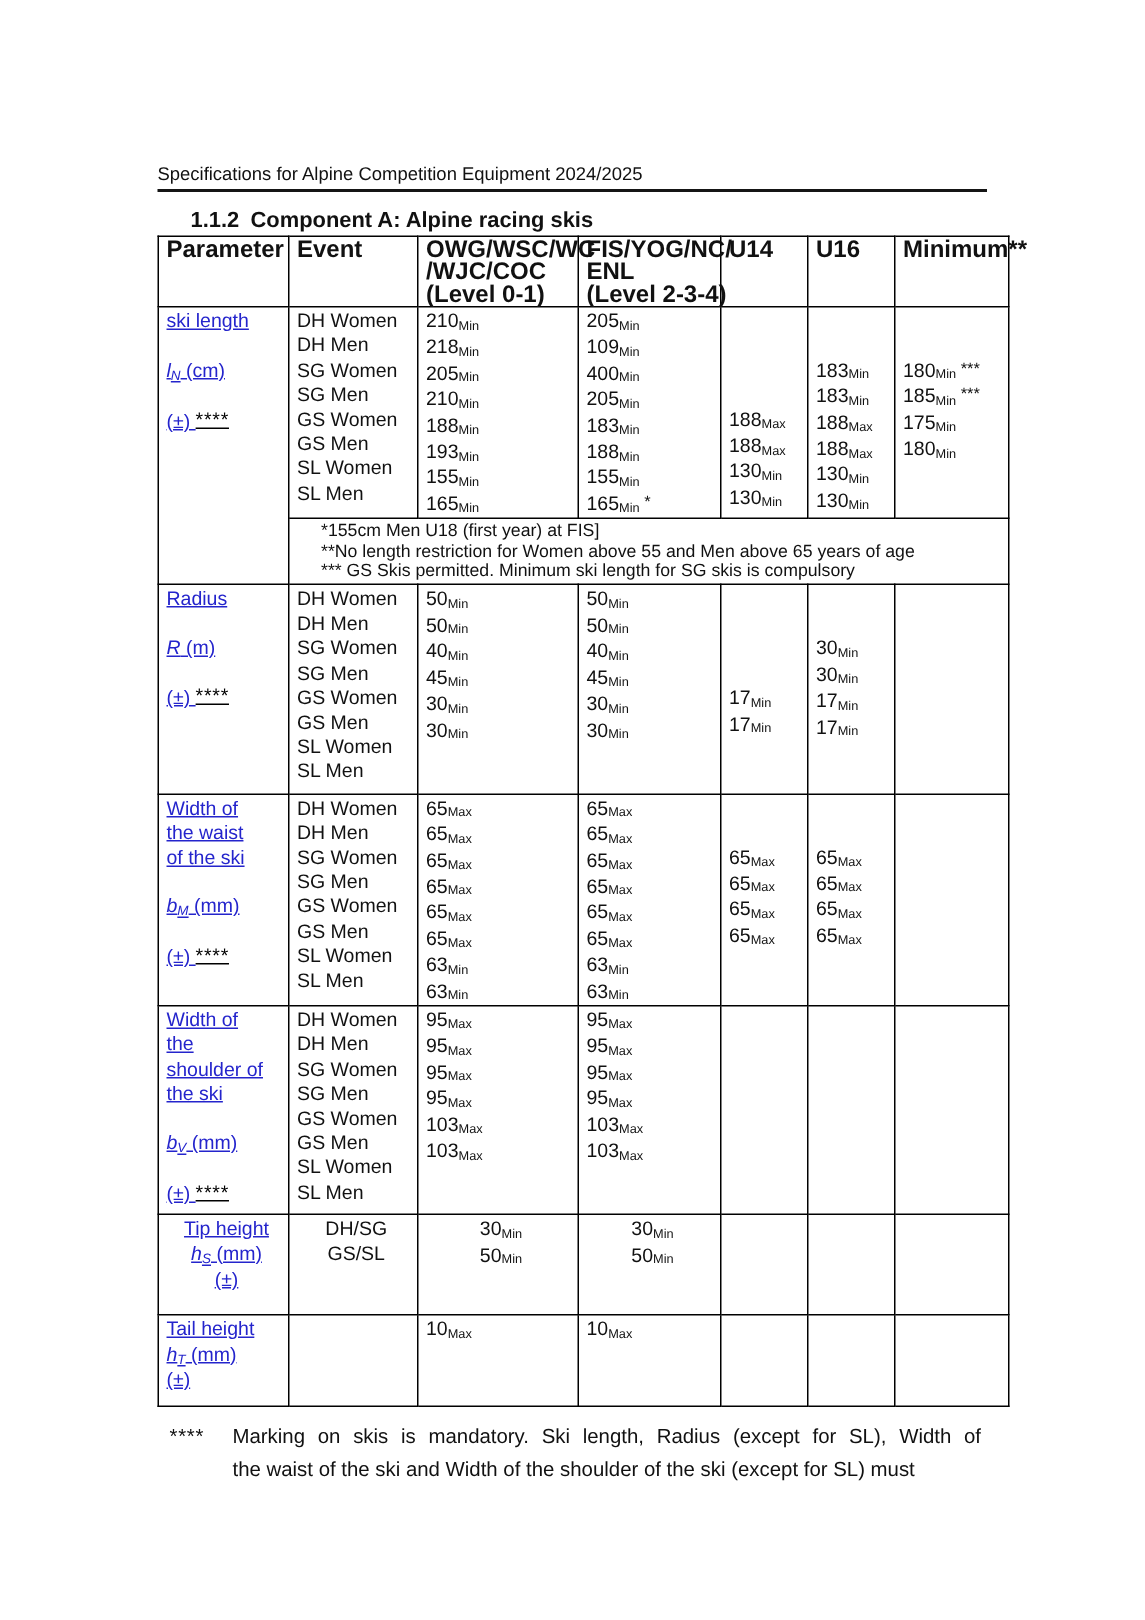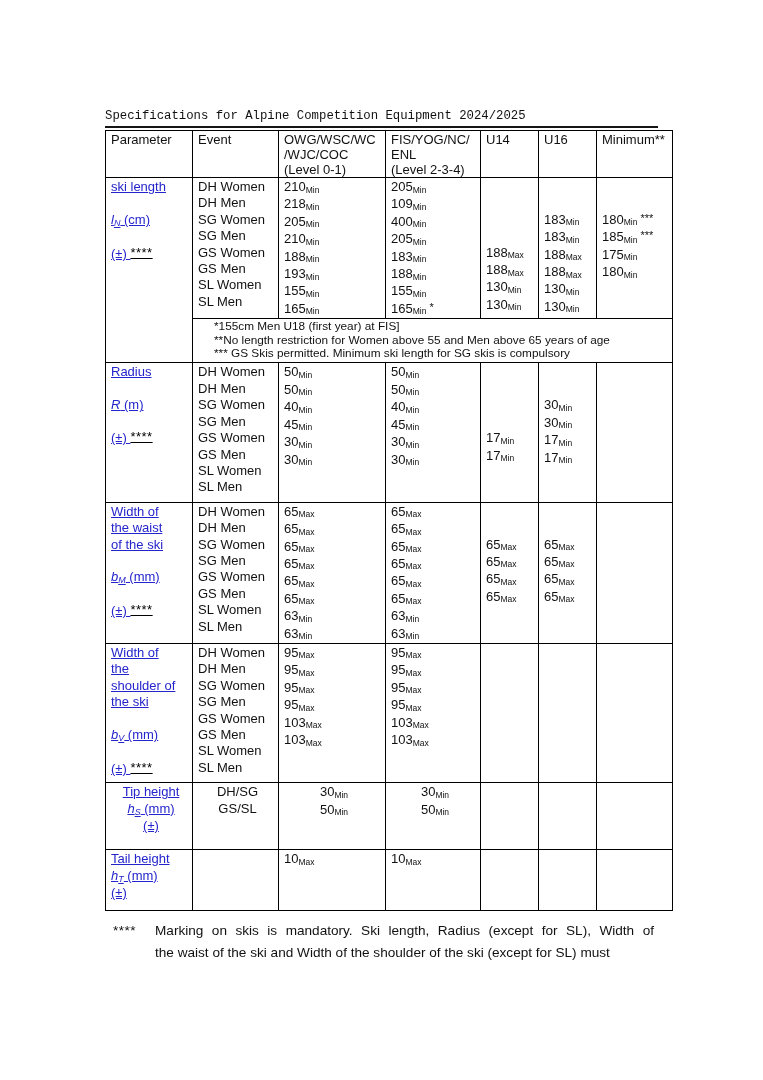--- a/index.html
+++ b/index.html
@@ -7,31 +7,31 @@
   html,body { margin:0; padding:0; background:#fff; }
   body {
     width:763px; height:1080px;
     font-family:"Liberation Sans", sans-serif;
     color:var(--ink);
     overflow:hidden;
   }
   .page { position:relative; width:763px; height:1080px; background:#fff; }
   .content { position:absolute; left:105px; top:109px; width:568px; }
 
-  .doc-header { width:553px; font-size:12.3px; padding-bottom:3px; border-bottom:2.5px solid #151515;font-family:Liberation Mono, monospace; }
+  .doc-header { width:553px; font-size:12.3px; padding-bottom:3px; border-bottom:2.5px solid #151515; }
 
   .heading { margin-top:11px; margin-bottom:2px; padding-left:22px; font-size:14.6px; font-weight:bold; display:flex; }
   .heading .num { width:40px; }
 
   table.spec { border-collapse:collapse; table-layout:fixed; width:567px; margin-top:2px; }
   table.spec col.c1{width:87px} table.spec col.c2{width:86px} table.spec col.c3{width:107px}
   table.spec col.c4{width:95px} table.spec col.c5{width:58px} table.spec col.c6{width:58px}
   table.spec col.c7{width:76px}
   table.spec th, table.spec td { border:1px solid #000; vertical-align:top; padding:1px 1px 0 5px; }
-  table.spec th { text-align:left; font-size:13px; line-height:15px; font-weight:normal; height:45px; }
+  table.spec th { text-align:left; font-size:16px; line-height:15px; font-weight:bold; height:45px; }
   table.spec td { font-size:13px; line-height:16.4px; }
   .ln { white-space:nowrap; }
 
   .sec-ski-length td { height:131px;margin-left:29px; }
   .sec-radius td { height:130px; }
   .sec-waist-width td { height:132px; }
   .sec-shoulder-width td { height:132px; }
   .sec-tip-height td { height:67px;text-align:center; }
   .sec-tail-height td { height:61px; }
 
@@ -53,20 +53,24 @@
 </head>
 <body>
 
 <div class="page">
   <div class="content">
 
     <div class="doc-header">
       <span>Specifications for Alpine Competition Equipment 2024/2025</span>
     </div>
 
+    <div class="heading">
+      <span class="num">1.1.2</span>
+      <span>Component A: Alpine racing skis</span>
+    </div>
 
     <table class="spec">
       <colgroup>
         <col class="c1">
           <col class="c2">
           <col class="c3">
           <col class="c4">
           <col class="c5">
           <col class="c6">
           <col class="c7">

